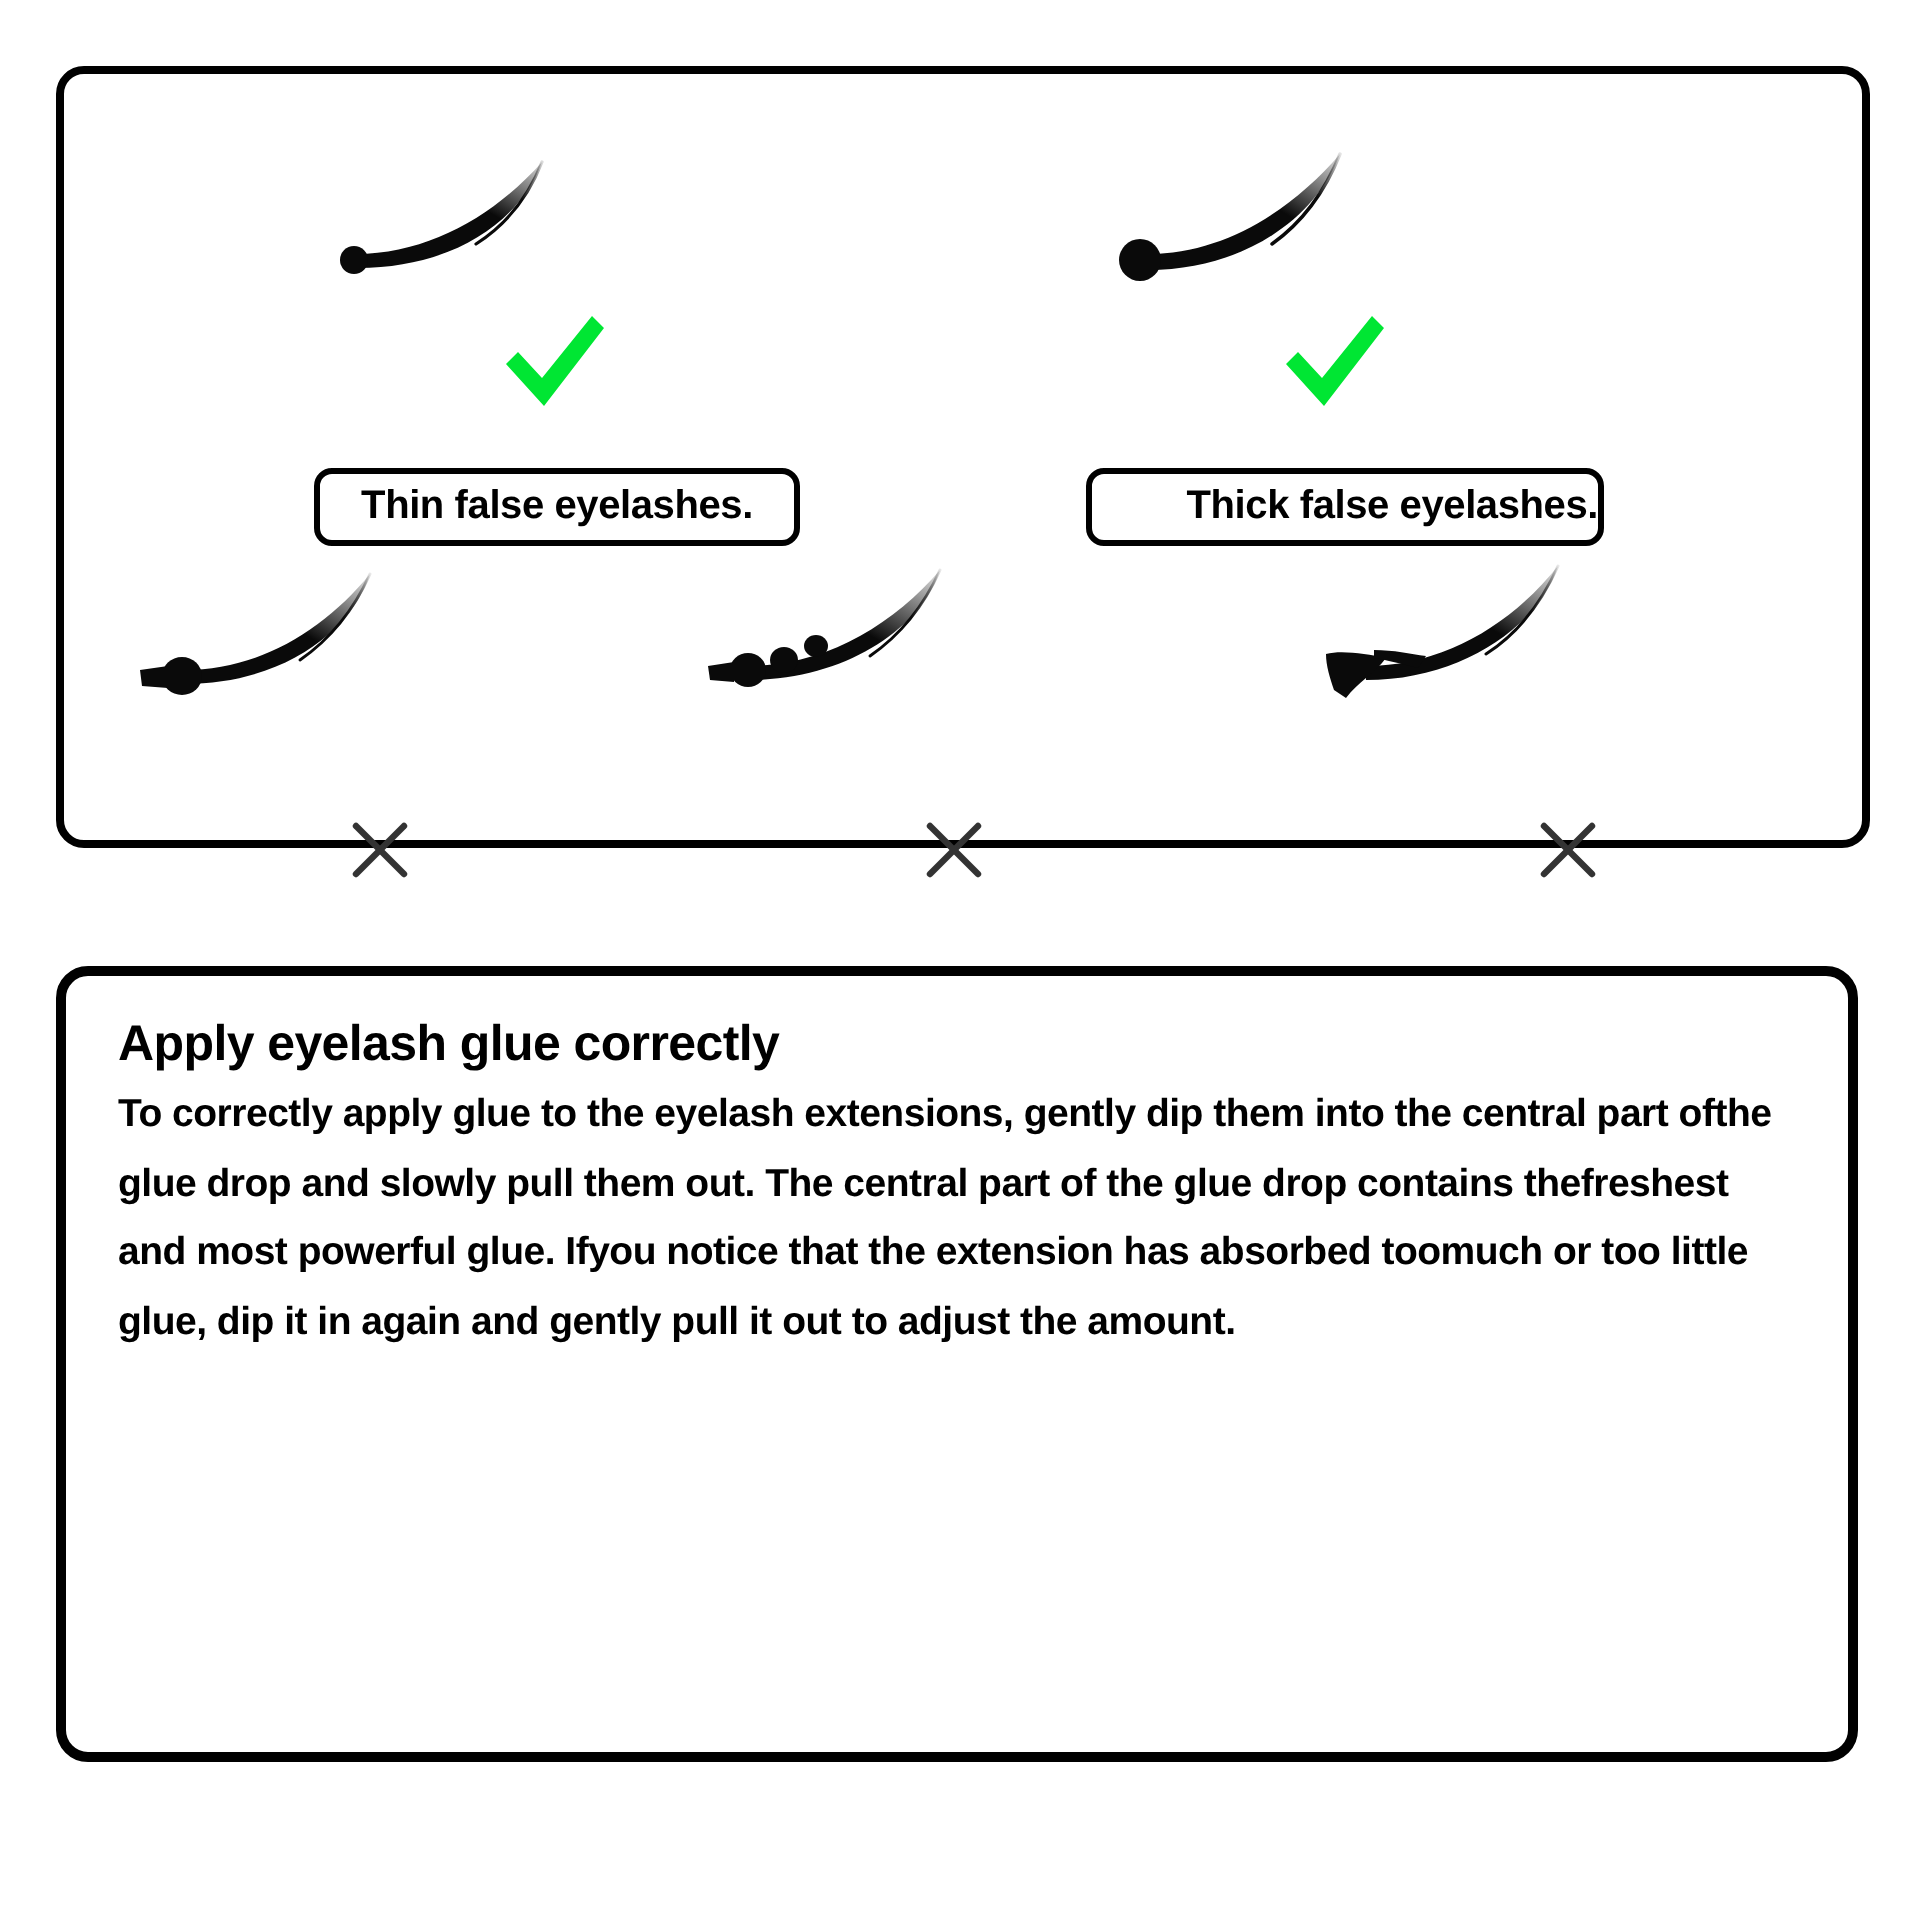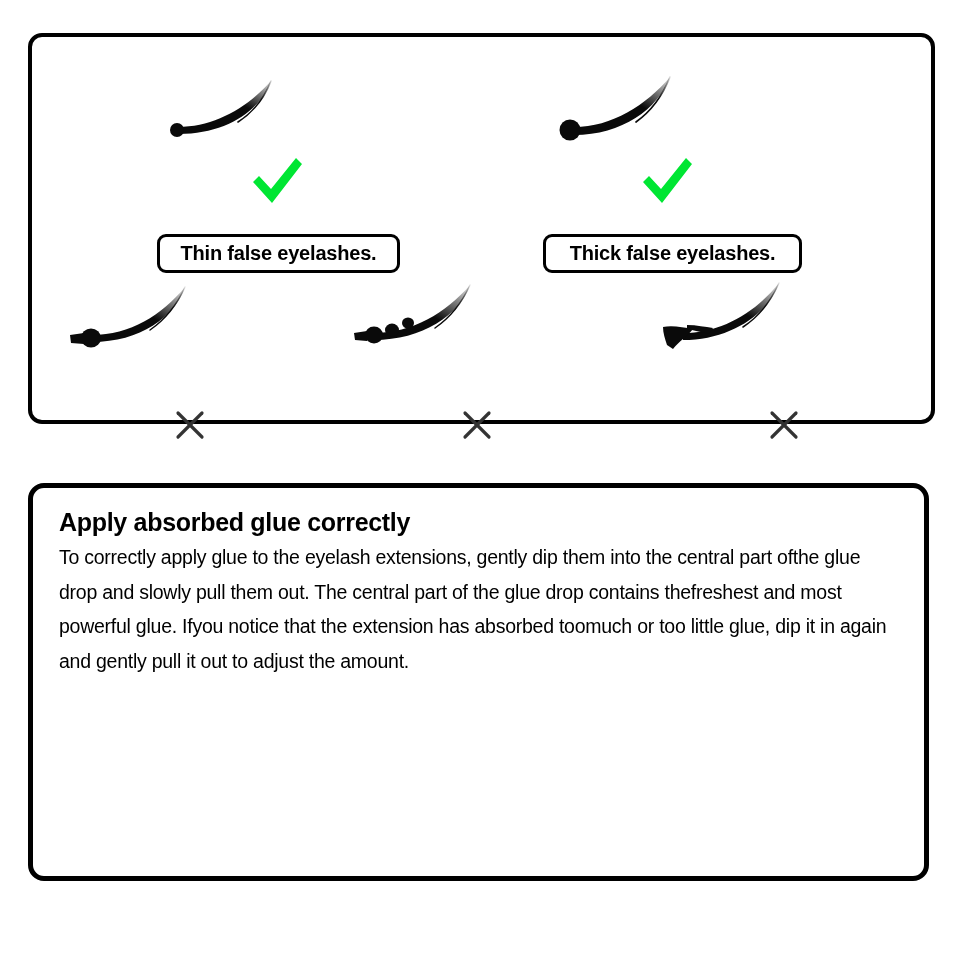--- a/index.html
+++ b/index.html
@@ -90,20 +90,21 @@
   }
   .caption-thin {
     left: 125px;
     top: 197px;
     width: 243px;
   }
   .caption-thick {
     left: 511px;
     top: 197px;
     width: 259px;
+    text-align: right;
   }
 
   
   .x-mark {
     position: absolute;
     width: 34px;
     height: 34px;
   }
   .x-1 { left: 141px; top: 371px; }
   .x-2 { left: 428px; top: 371px; }
@@ -125,21 +126,21 @@
   }
   .panel-title {
     font-size: 25px;
     font-weight: bold;
     letter-spacing: -0.3px;
     margin: 0 0 3px 0;
     color: #000000;
   }
   .body-text {
     font-size: 19.5px;
-    font-weight: normal;
+    font-weight: bold;
     line-height: 34.5px;
     letter-spacing: -0.25px;
     color: #000000;
     margin: 0;
   }
   .body-text + .body-text { margin-top: 0; }
 </style>
 </head>
 <body>
 
@@ -261,17 +262,17 @@
     </div>
     <div class="x-mark x-3">
       <svg class="x-svg" viewBox="0 0 34 34">
         <line x1="5" y1="5" x2="29" y2="29" stroke="#333333" stroke-width="3.2" stroke-linecap="round"></line>
         <line x1="29" y1="5" x2="5" y2="29" stroke="#333333" stroke-width="3.2" stroke-linecap="round"></line>
       </svg>
     </div>
   </div>
 
   <div class="text-panel">
-    <h1 class="panel-title">Apply absorbed glue correctly</h1>
+    <h1 class="panel-title">Apply eyelash glue correctly</h1>
     <p class="body-text">To correctly apply glue to the eyelash extensions, gently dip them into the central part ofthe glue drop and slowly pull them out. The central part of the glue drop contains thefreshest and most powerful glue. Ifyou notice that the extension has absorbed toomuch or too little glue, dip it in again and gently pull it out to adjust the amount.</p>
   </div>
 
 </div>
 
 </body></html>

